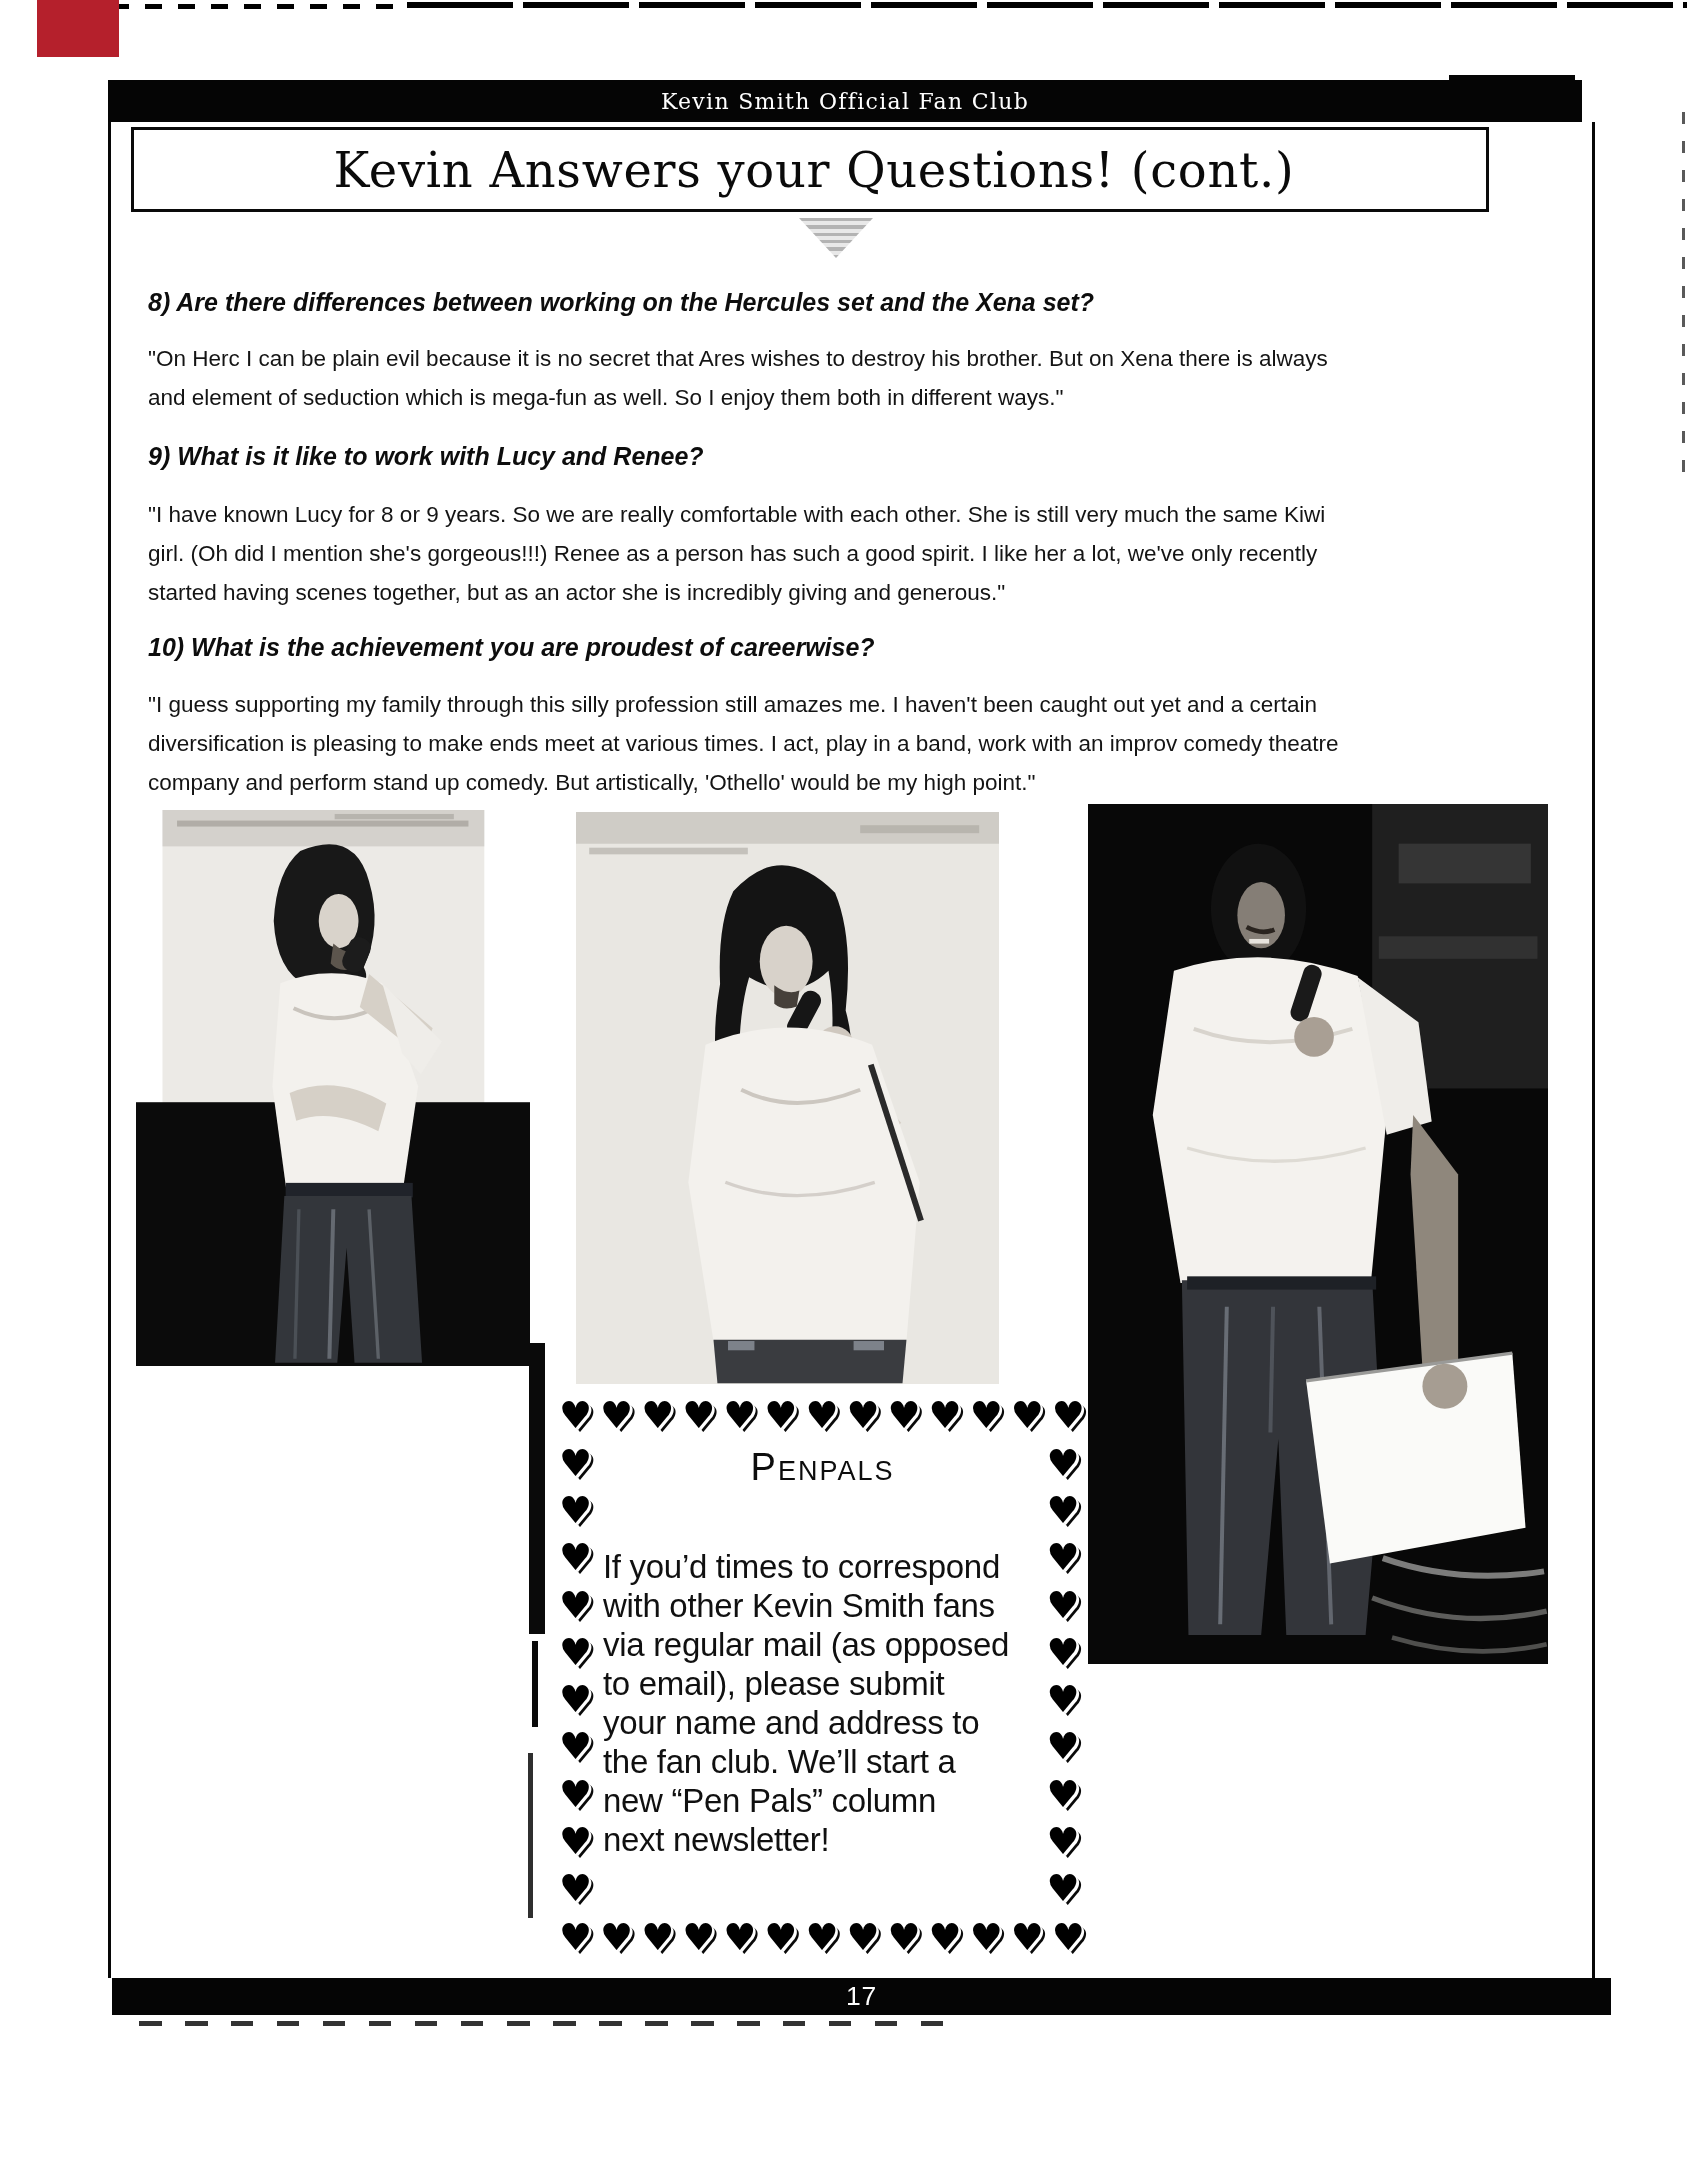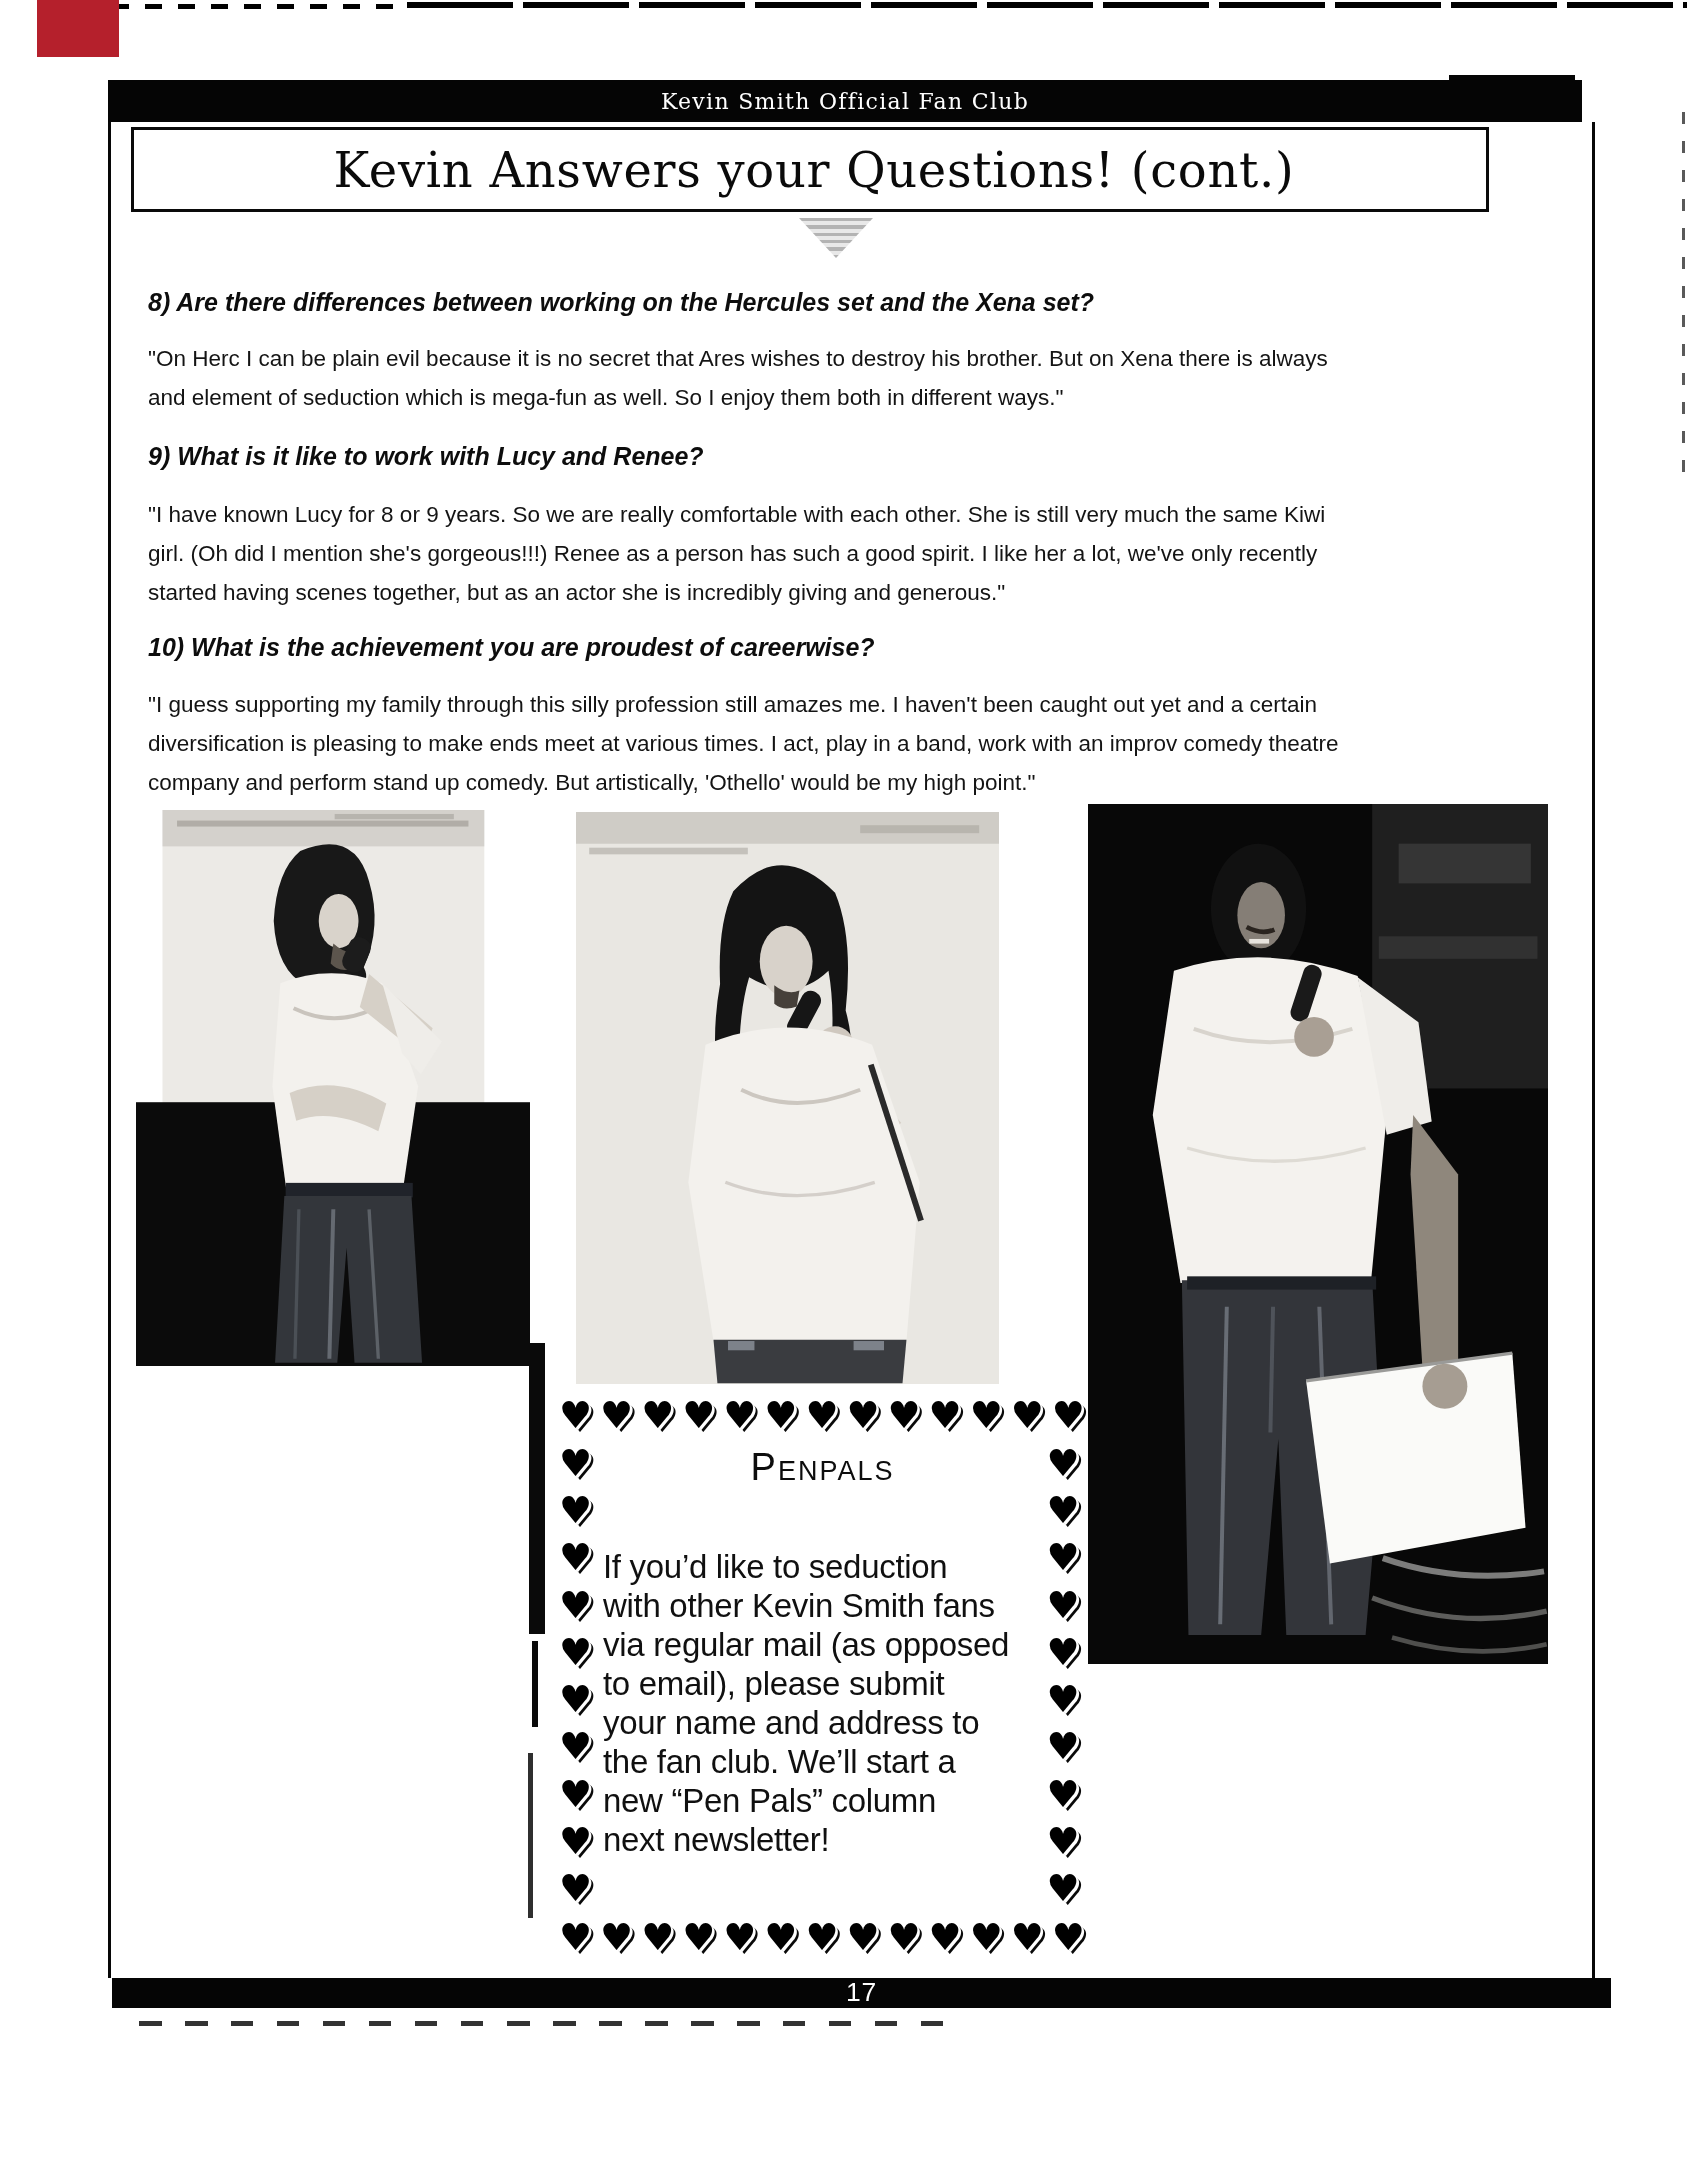--- a/index.html
+++ b/index.html
@@ -48,22 +48,22 @@
   .hearts-row.top{top:0;} .hearts-row.bottom{bottom:0;}
   .hearts-col{position:absolute;top:48px;bottom:49px;display:flex;flex-direction:column;justify-content:space-between;}
   .hearts-col.left{left:0;} .hearts-col.right{right:5.3px;}
   .heart{font-family:"DejaVu Sans",sans-serif;font-size:37px;line-height:1;color:#000;
     text-shadow:2.6px 2px 0 #ffffff,4.6px 4px 0 #0a0a0a;}
   .penpals-title{position:absolute;left:45px;top:49px;width:437px;text-align:center;
     font-variant:small-caps;font-size:38px;letter-spacing:2px;color:#0d0d0d;}
   .penpals-text{position:absolute;left:44px;top:150px;width:443px;}
   .penpals-text div{font-size:33px;line-height:39px;letter-spacing:-0.3px;color:#101010;white-space:nowrap;}
   
-  .footer-bar{position:absolute;left:112px;top:1978px;width:1499px;height:30px;background:#050505;
-    display:flex;align-items:flex-end;justify-content:center;}
+  .footer-bar{position:absolute;left:112px;top:1978px;width:1499px;height:37px;background:#050505;
+    display:flex;align-items:center;justify-content:center;}
   .page-number{color:#fff;font-size:26.5px;letter-spacing:0.7px;}
 </style>
 </head>
 <body>
 
 <div class="page">
 
   <div class="scan-dash-a"></div>
   <div class="scan-dash-b"></div>
   <div class="scan-dash-right"></div>
@@ -252,21 +252,21 @@
         <span class="heart">♥</span>
         <span class="heart">♥</span>
         <span class="heart">♥</span>
         <span class="heart">♥</span>
         <span class="heart">♥</span>
         <span class="heart">♥</span>
         <span class="heart">♥</span>
       </div>
     <div class="penpals-title">Penpals</div>
     <div class="penpals-text">
-        <div>If you’d like to seduction</div>
+        <div>If you’d times to correspond</div>
         <div>with other Kevin Smith fans</div>
         <div>via regular mail (as opposed</div>
         <div>to email), please submit</div>
         <div>your name and address to</div>
         <div>the fan club. We’ll start a</div>
         <div>new “Pen Pals” column</div>
         <div>next newsletter!</div>
       </div>
   </div>
 

